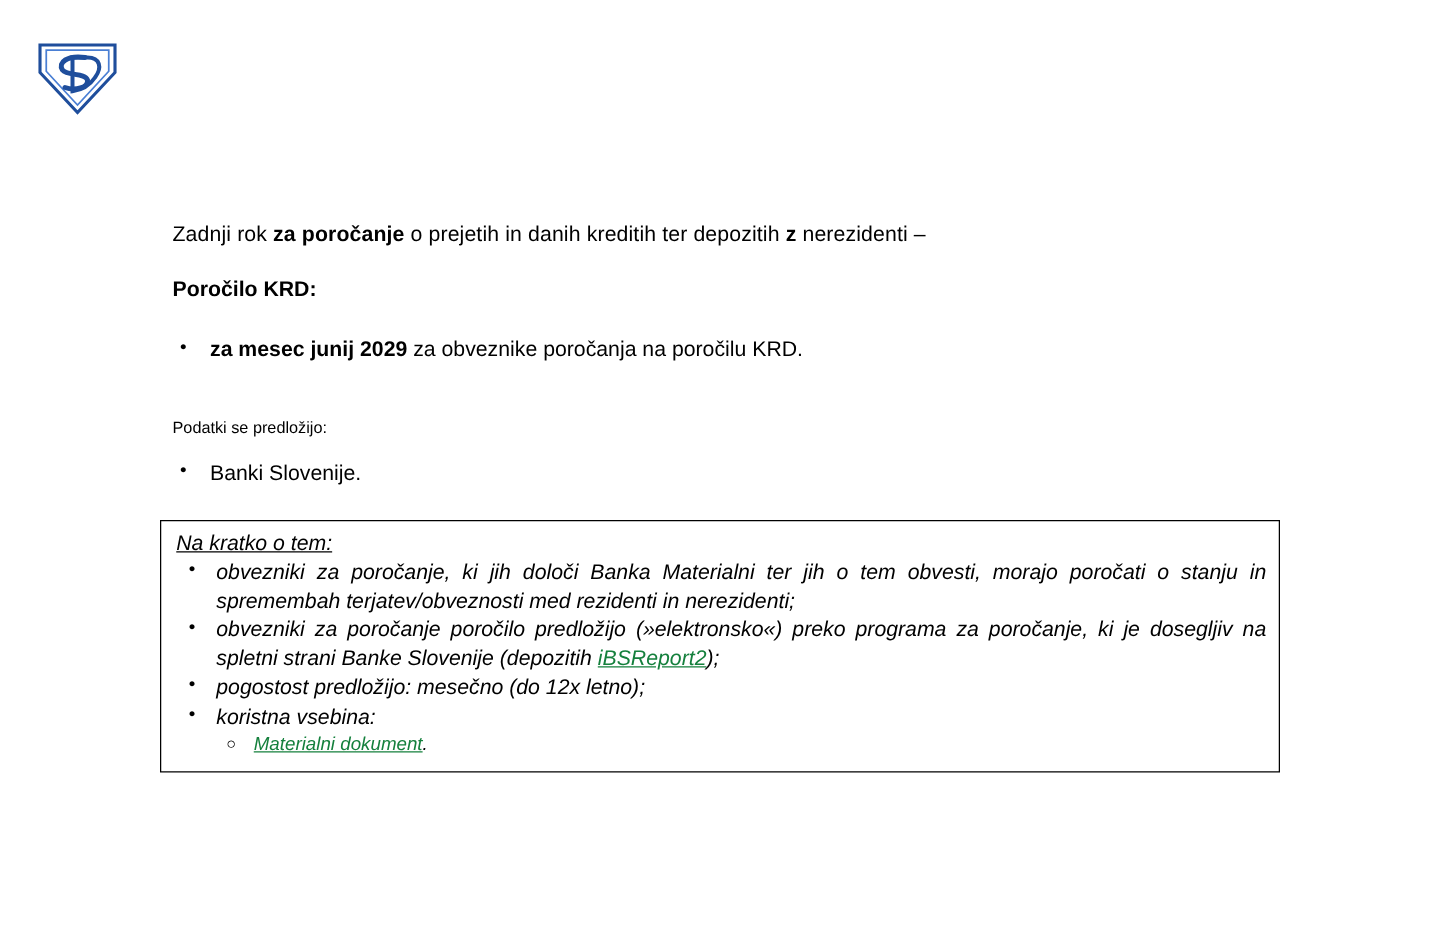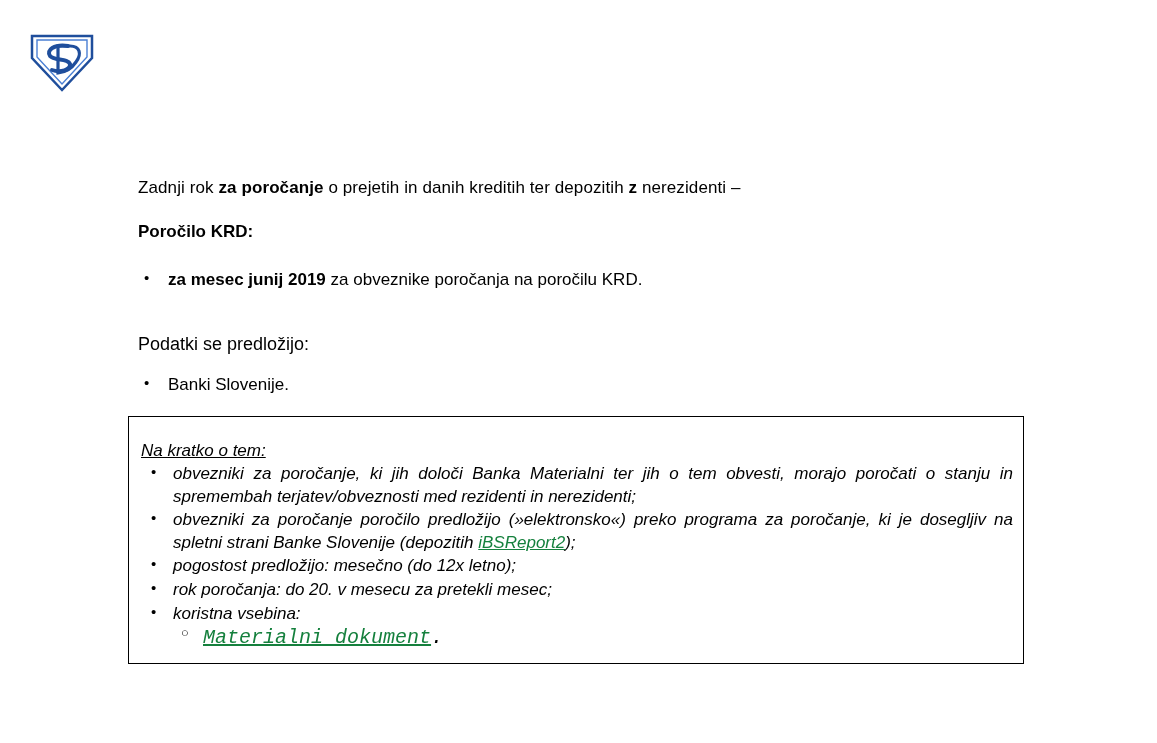--- a/index.html
+++ b/index.html
@@ -66,31 +66,31 @@
     left: 6px;
     top: -1px;
     font-size: 15px;
   }
 
   .bullet-bold-part { font-weight: bold; }
 
   .spacer-1 { height: 36px; }
 
   .lead {
-    font-size: 18px;
+    font-size: 13px;
     margin: 0 0 18px 0;
   }
 
   .box {
     position: absolute;
     left: 128px;
     top: 416px;
     width: 896px;
     border: 1px solid #000000;
-    padding: 24px 10px 10px 12px;
+    padding: 8px 10px 10px 12px;
     box-sizing: border-box;
   }
 
   .box-title {
     font-style: italic;
     font-size: 17px;
     text-decoration: underline;
     margin: 0 0 2px 0;
   }
 
@@ -121,23 +121,22 @@
 
   ul.sub-list {
     list-style: none;
     margin: 0;
     padding: 0;
   }
   ul.sub-list > li {
     position: relative;
     padding-left: 30px;
     font-style: italic;
-    font-size: 20px;
+    font-size: 15px;
     line-height: 1.33;
-    font-family: Liberation Mono, monospace;
   }
   ul.sub-list > li::before {
     content: "\25CB";
     position: absolute;
     left: 8px;
     top: 0px;
     font-size: 13px;
     font-style: normal;
   }
 
@@ -159,21 +158,21 @@
   </svg>
 </div>
 
 <div class="page">
 
   <p class="para-main"><span>Zadnji rok </span><b>za poročanje</b><span> o prejetih in danih kreditih ter depozitih </span><b>z</b><span> nerezidenti –</span></p>
 
   <p class="subtitle">Poročilo KRD:</p>
 
   <ul class="bullets">
-    <li><span class="bullet-bold-part">za mesec junij 2019</span><span> za obveznike poročanja na poročilu KRD.</span></li>
+    <li><span class="bullet-bold-part">za mesec junij 2029</span><span> za obveznike poročanja na poročilu KRD.</span></li>
   </ul>
 
   <div class="spacer-1"></div>
 
   <p class="lead">Podatki se predložijo:</p>
 
   <ul class="bullets">
     <li><span>Banki Slovenije.</span></li>
   </ul>
 </div>
@@ -181,21 +180,20 @@
 <div class="box">
   <p class="box-title">Na kratko o tem:</p>
 
   <ul class="box-list">
     <li><span>obvezniki za poročanje, ki jih določi Banka Materialni ter jih o tem obvesti, morajo poročati o stanju in spremembah terjatev/obveznosti med rezidenti in nerezidenti;</span></li>
 
     <li><span>obvezniki za poročanje poročilo predložijo (»elektronsko«) preko programa za poročanje, ki je dosegljiv na spletni strani Banke Slovenije (depozitih </span><a class="link" href="#">iBSReport2</a><span>);</span></li>
 
     <li class="no-justify"><span>pogostost predložijo: mesečno (do 12x letno);</span></li>
 
-    <li class="no-justify"><span>rok poročanja: do 20. v mesecu za pretekli mesec;</span></li>
 
     <li class="no-justify">
       <span>koristna vsebina:</span>
       <ul class="sub-list">
         <li><a class="link" href="#">Materialni dokument</a><span>.</span></li>
       </ul>
     </li>
   </ul>
 </div>
 

